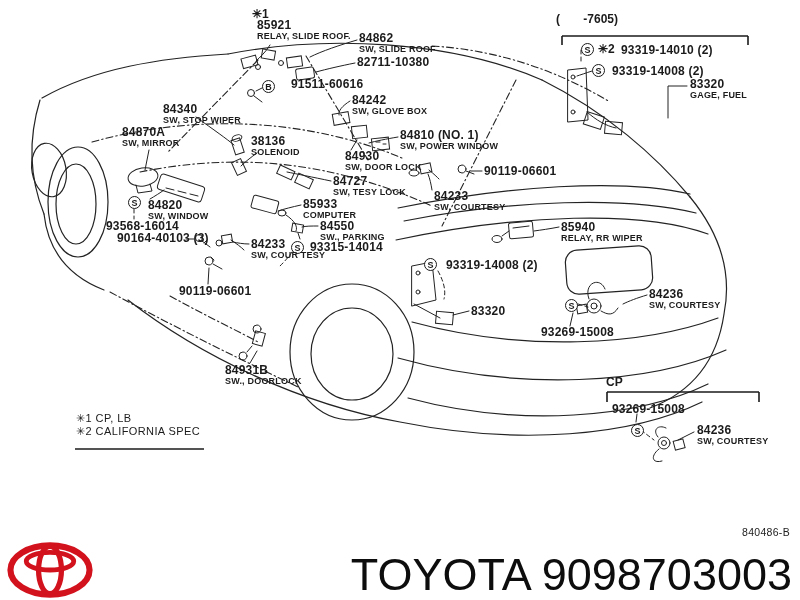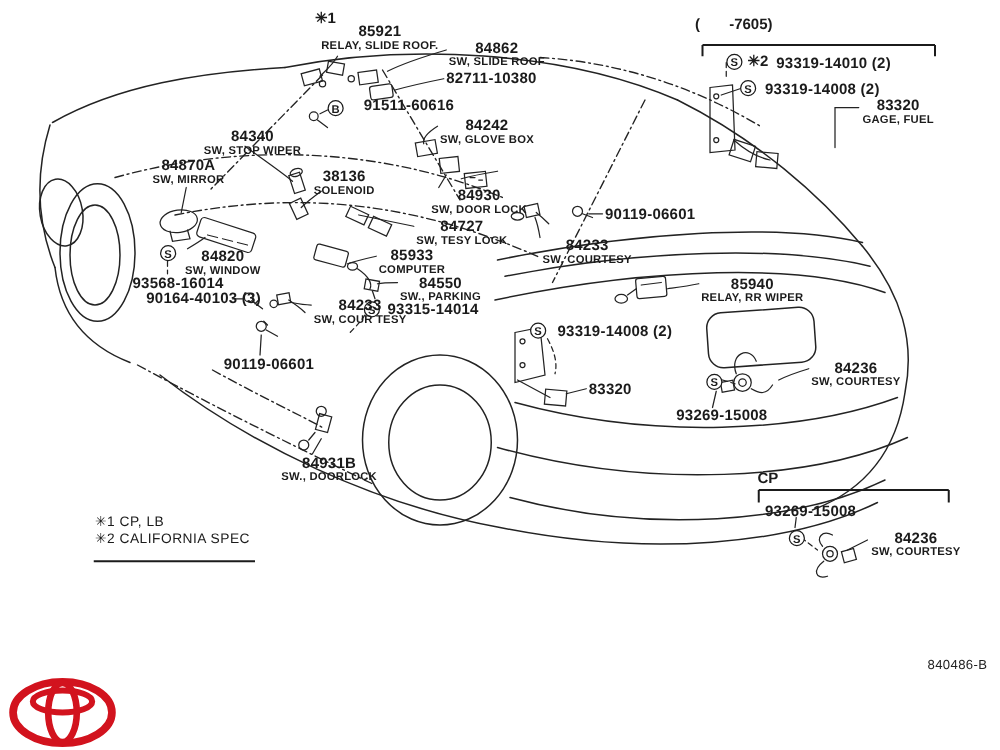--- a/index.html
+++ b/index.html
@@ -1,19 +1,19 @@
 <!DOCTYPE html>
 <html><head>
 <meta charset="utf-8">
 <style>
   html,body{margin:0;padding:0;}
   .stage{position:relative;width:800px;height:600px;background:#ffffff;overflow:hidden;
          font-family:"Liberation Sans", sans-serif;}
   .art{position:absolute;left:0;top:0;}
-  .callout{position:absolute;color:#1b1b1b;white-space:nowrap;text-align:center;}
+  .callout{position:absolute;color:#1b1b1b;white-space:nowrap;}
   .callout .num{font-size:12px;font-weight:bold;line-height:11px;letter-spacing:.2px;}
   .callout .nm{font-size:9px;font-weight:bold;line-height:10px;letter-spacing:.2px;}
   .cmark{position:absolute;width:13px;height:13px;border:1.5px solid #1b1b1b;border-radius:50%;
          font-size:9px;font-weight:bold;line-height:12px;text-align:center;color:#1b1b1b;
          background:#fff;box-sizing:border-box;}
   .refmark{position:absolute;color:#1b1b1b;font-size:12px;font-weight:bold;line-height:12px;white-space:pre;}
   .legend{position:absolute;left:76px;top:412px;color:#1b1b1b;}
   .legend div{font-size:11px;font-weight:normal;line-height:13px;letter-spacing:.4px;}
   .footer-code{position:absolute;left:742px;top:526px;font-size:10.5px;color:#222;letter-spacing:.3px;}
   .footer-title{position:absolute;right:8px;top:549px;font-size:45px;color:#0d0d0d;letter-spacing:0;}
@@ -204,20 +204,24 @@
     <div class="nm">SW, STOP WIPER</div>
   </div>
   <div class="callout" style="left:122px;top:127px">
     <div class="num">84870A</div>
     <div class="nm">SW, MIRROR</div>
   </div>
   <div class="callout" style="left:251px;top:136px">
     <div class="num">38136</div>
     <div class="nm">SOLENOID</div>
   </div>
+  <div class="callout" style="left:400px;top:130px">
+    <div class="num">84810 (NO. 1)</div>
+    <div class="nm">SW, POWER WINDOW</div>
+  </div>
   <div class="callout" style="left:345px;top:151px">
     <div class="num">84930</div>
     <div class="nm">SW, DOOR LOCK</div>
   </div>
   <div class="callout" style="left:333px;top:176px">
     <div class="num">84727</div>
     <div class="nm">SW, TESY LOCK</div>
   </div>
   <div class="callout" style="left:303px;top:199px">
     <div class="num">85933</div>
@@ -311,14 +315,15 @@
   </div>
 
   <div class="footer-code">840486-B</div>
   <div class="logo">
     <svg width="88" height="58" viewBox="0 0 100 66">
       <ellipse cx="50" cy="33" rx="45" ry="28" fill="none" stroke="#d2131e" stroke-width="7"></ellipse>
       <ellipse cx="50" cy="33" rx="13" ry="27" fill="none" stroke="#d2131e" stroke-width="6"></ellipse>
       <ellipse cx="50" cy="23" rx="27" ry="10" fill="none" stroke="#d2131e" stroke-width="5.5"></ellipse>
     </svg>
   </div>
+  <div class="footer-title">TOYOTA 9098703003</div>
 
 </div>
 
 </body></html>

